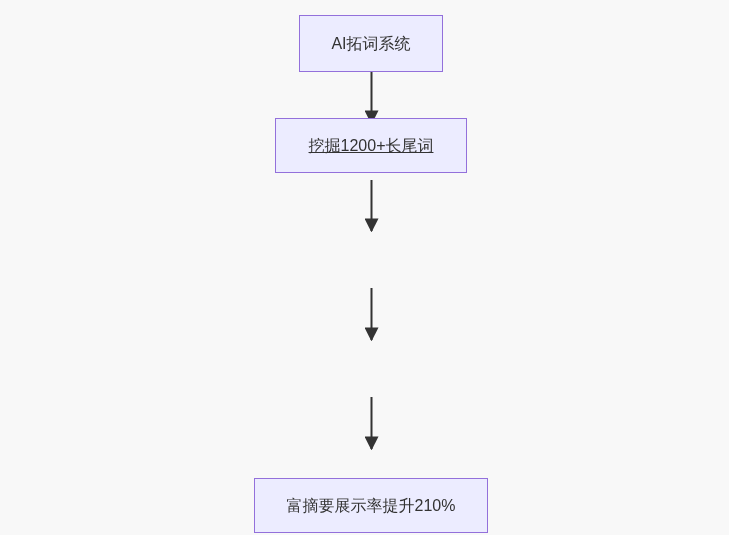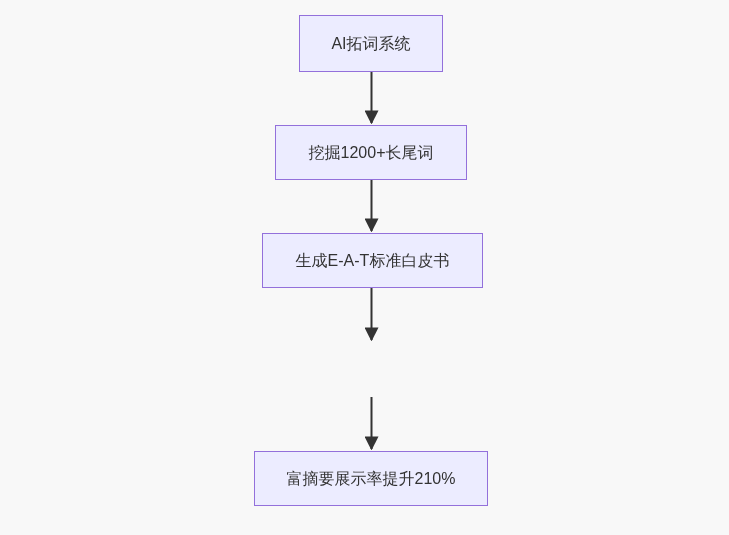--- a/index.html
+++ b/index.html
@@ -41,24 +41,24 @@
     justify-content: center;
     background: var(--node-fill, #ECECFF);
     border: 1.5px solid var(--node-border, #9370DB);
     color: var(--text, #333333);
     font-size: 16px;
     line-height: 1;
     white-space: nowrap;
     text-align: center;
   }
   .node-1 { left: 299px; top: 15px;  width: 144px; height: 57px; }
-  .node-2 { left: 275px; top: 125px; width: 192px; height: 55px; }
+  .node-2 { left: 275px; top: 118px; width: 192px; height: 55px; text-decoration: underline; }
   .node-3 { left: 262px; top: 233px; width: 221px; height: 55px; }
   .node-4 { left: 265px; top: 342px; width: 215px; height: 55px; }
-  .node-5 { left: 254px; top: 451px; width: 234px; height: 55px; }
+  .node-5 { left: 254px; top: 478px; width: 234px; height: 55px; }
 </style>
 </head>
 <body>
 
 <div class="canvas">
 
   <svg class="edges" viewBox="0 0 729 535" xmlns="http://www.w3.org/2000/svg">
     <defs>
       <marker id="arrowhead" viewBox="0 0 10 10" refX="9" refY="5" markerWidth="7" markerHeight="7" orient="auto">
         <path d="M0,0 L10,5 L0,10 z"></path>
@@ -71,22 +71,19 @@
   </svg>
 
   <div class="node node-1">
     <span>AI拓词系统</span>
   </div>
 
   <div class="node node-2">
     <span>挖掘1200+长尾词</span>
   </div>
 
-  <div class="node node-3">
-    <span>生成E-A-T标准白皮书</span>
-  </div>
 
 
   <div class="node node-5">
     <span>富摘要展示率提升210%</span>
   </div>
 
 </div>
 
 </body></html>

